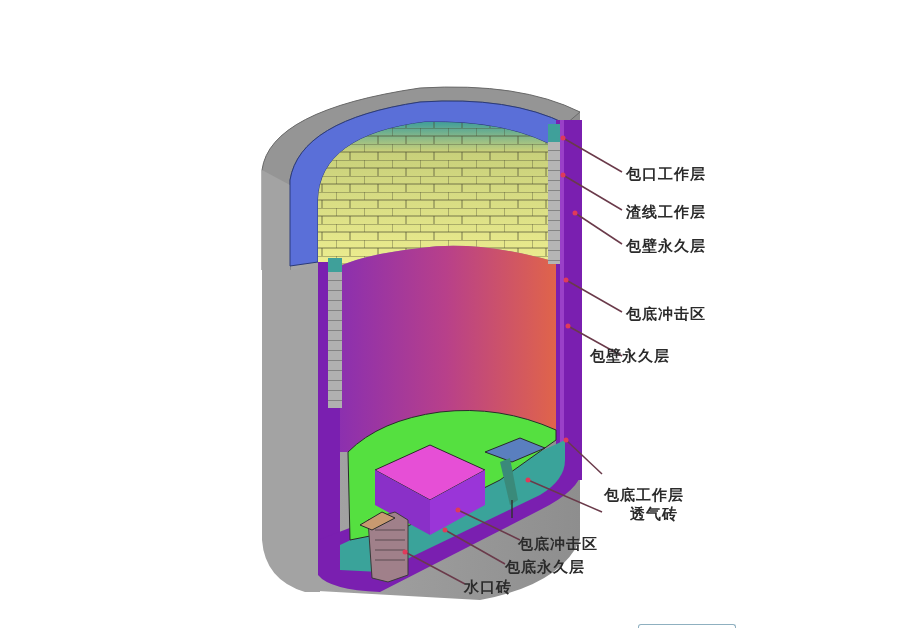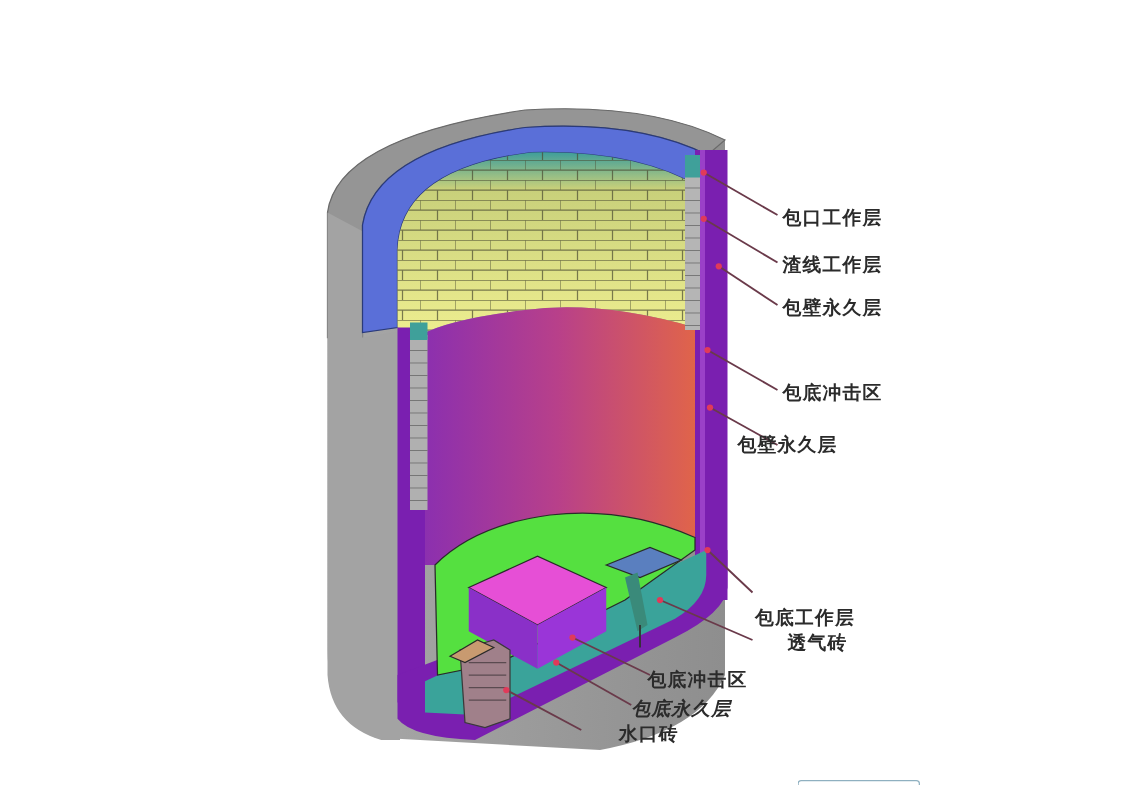--- a/index.html
+++ b/index.html
@@ -115,17 +115,17 @@
   </svg>
 
   <div class="label" style="left:626px; top:165px;">包口工作层</div>
   <div class="label" style="left:626px; top:203px;text-align:right;">渣线工作层</div>
   <div class="label" style="left:626px; top:237px;">包壁永久层</div>
   <div class="label" style="left:626px; top:305px;">包底冲击区</div>
   <div class="label" style="left:590px; top:347px;">包壁永久层</div>
   <div class="label" style="left:604px; top:486px;font-family:Liberation Serif, serif;">包底工作层</div>
   <div class="label" style="left:630px; top:505px;">透气砖</div>
   <div class="label" style="left:518px; top:535px;">包底冲击区</div>
-  <div class="label" style="left:505px; top:558px;font-style:italic;">包底永久层</div>
-  <div class="label" style="left:464px; top:578px;margin-left:31px;">水口砖</div>
+  <div class="label" style="left:505px; top:558px;">包底永久层</div>
+  <div class="label" style="left:464px; top:578px;">水口砖</div>
 
   <div class="bottom-bar"></div>
 </div>
 
 </body></html>

